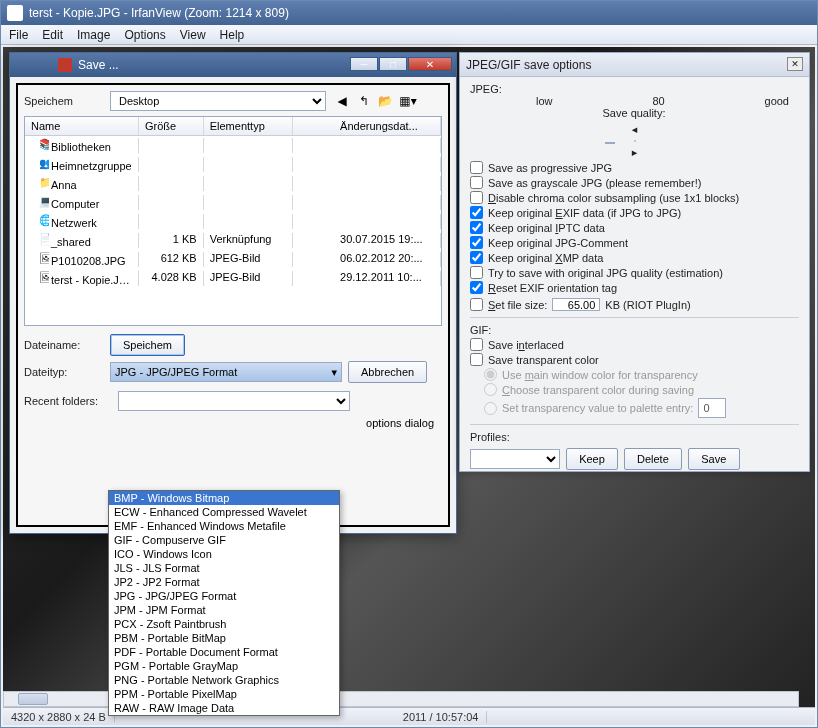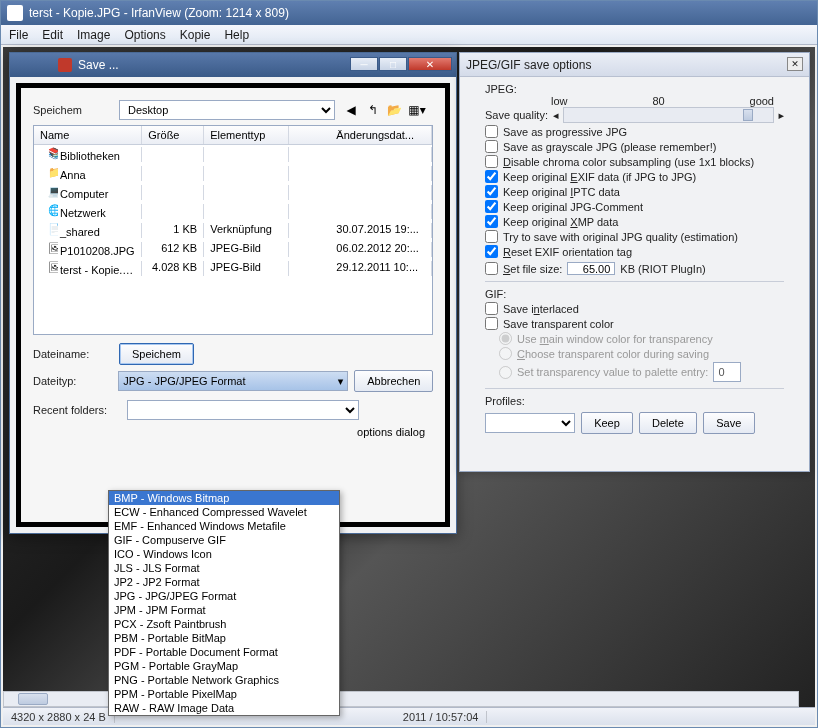--- a/index.html
+++ b/index.html
@@ -60,21 +60,21 @@
   position: absolute; left: 9px; top: 52px; width: 448px; height: 482px;
   background: #f1f2f4;
   border: 1px solid #4a6a96;
   box-shadow: 0 3px 14px rgba(0,0,0,.4);
 }
 .savedlg .titlebar { background: linear-gradient(#5878a9, #3a5a88); padding-left: 48px; }
 .winbtns { position:absolute; right:4px; top:4px; display:flex; gap:1px;}
 .winbtn { width:28px; height:14px; font-size:10px; display:flex; align-items:center; justify-content:center; border:1px solid #3a5a88;}
 .winbtn.close { background: linear-gradient(#e37a6f,#c0392b); color:#fff; width:44px;}
 .winbtn.min, .winbtn.max { background: linear-gradient(#e8eef7,#c8d4e6);}
-.savedlg .body { position:absolute; left:6px; right:6px; top:30px; bottom:6px; background:#f6f6f6; border:5px solid #000000; padding:12px;}
+.savedlg .body { position:absolute; left:6px; right:6px; top:30px; bottom:6px; background:#f6f6f6; border:2px solid #000000; padding:6px;}
 .row { display:flex; align-items:center; gap:6px; margin-bottom:5px;}
 .label { width:80px; color:#222;}
 select, input[type=text] {
   height:20px; border:1px solid #9aaac4; background:#fff; font:inherit; padding:1px 4px;
 }
 .toolbar-icons { display:flex; gap:2px; align-items:center;}
 .tico { width:20px; height:20px; border:1px solid transparent; display:flex; align-items:center; justify-content:center; font-size:12px;}
 .filelist {
   height:210px; border:1px solid #9aaac4; background:#fff; overflow:hidden; margin-bottom:8px;
 }
@@ -105,22 +105,22 @@
 }
 
 
 .optdlg {
   position:absolute; left:459px; top:52px; width:351px; height:420px;
   background:#f1f2f4; border:1px solid #9aaac4;
   box-shadow: 0 2px 8px rgba(0,0,0,.2);
 }
 .optdlg .titlebar { background:linear-gradient(#eaeef6,#d4dbe9); color:#222; font-size:12px; border-bottom:1px solid #b8c0d0;}
 .optdlg .closebox { position:absolute; right:6px; top:4px; width:16px; height:14px; border:1px solid #888; background:#eee; font-size:9px; display:flex; align-items:center; justify-content:center;}
-.optdlg .body { padding:6px 25px; font-size:11px; color:#222;}
-.slider { display:flex; align-items:center; gap:4px;}
+.optdlg .body { padding:6px 10px; font-size:11px; color:#222;}
+.slider { display:flex; align-items:center; gap:4px;flex-direction:column;}
 .slider .track { flex:1; height:16px; background:#e8ebf2; border:1px solid #c0c6d2; position:relative;}
 .slider .thumb { position:absolute; right:20px; top:1px; bottom:1px; width:10px; background:linear-gradient(#d8e0ee,#becbe0); border:1px solid #9aaac4;}
 .chk { display:flex; align-items:center; gap:5px; margin:2px 0;}
 .chk input { width:13px; height:13px;}
 .hr { height:1px; background:#c8cdd8; margin:6px 0;}
 .radio { display:flex; align-items:center; gap:5px; margin:2px 0 2px 14px;}
 .radio.disabled { color:#999;}
 .u { text-decoration: underline; }
 </style>
 </head>
@@ -129,21 +129,21 @@
 <div class="mainwin">
   <div class="titlebar">
     <span class="icon"></span>
     <span>terst - Kopie.JPG - IrfanView (Zoom: 1214 x 809)</span>
   </div>
   <div class="menubar">
     <span>File</span>
     <span>Edit</span>
     <span>Image</span>
     <span>Options</span>
-    <span>Kopie</span>
+    <span>View</span>
     <span>Help</span>
   </div>
   <div class="content-bg"></div>
   <div class="scrollbar-h">
       <div class="thumb"></div>
     </div>
   <div class="statusbar">
     <span class="cell">4320 x 2880 x 24 B</span>
     <span class="cell" style="flex:0 0 280px"></span>
     <span class="cell">2011 / 10:57:04</span>
@@ -177,20 +177,26 @@
     <div class="filelist">
       <div class="cols">
         <div class="col name">Name</div>
         <div class="col size">Größe</div>
         <div class="col type">Elementtyp</div>
         <div class="col date">Änderungsdat...</div>
       </div>
       <div class="items" id="fileitems">
           <div class="item">
             <span class="col name" style="width:128px"><span class="ic">📚</span>Bibliotheken</span>
+            <span class="col size" style="width:72px; text-align:right;"></span>
+            <span class="col type" style="width:100px"></span>
+            <span class="col date" style="width:120px"></span>
+          </div>
+          <div class="item">
+            <span class="col name" style="width:128px"><span class="ic">👥</span>Heimnetzgruppe</span>
             <span class="col size" style="width:72px; text-align:right;"></span>
             <span class="col type" style="width:100px"></span>
             <span class="col date" style="width:120px"></span>
           </div>
           <div class="item">
             <span class="col name" style="width:128px"><span class="ic">📁</span>Anna</span>
             <span class="col size" style="width:72px; text-align:right;"></span>
             <span class="col type" style="width:100px"></span>
             <span class="col date" style="width:120px"></span>
           </div>

